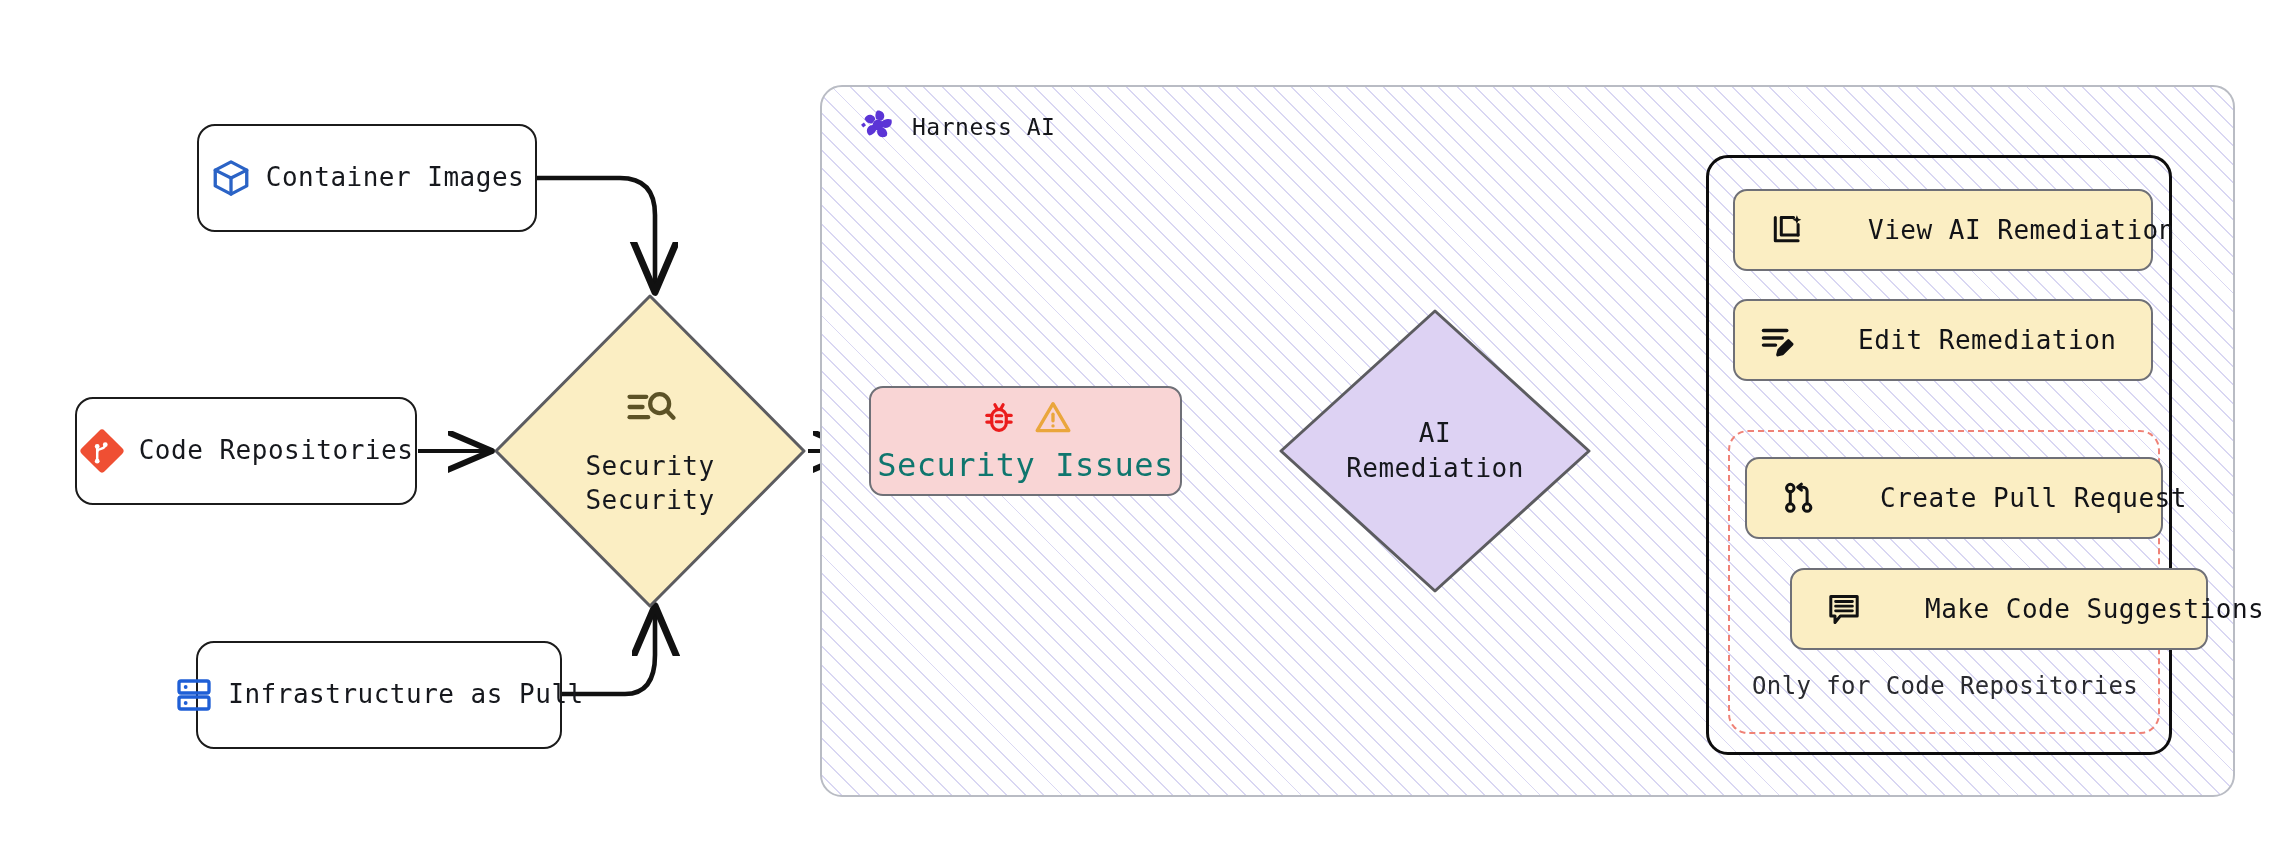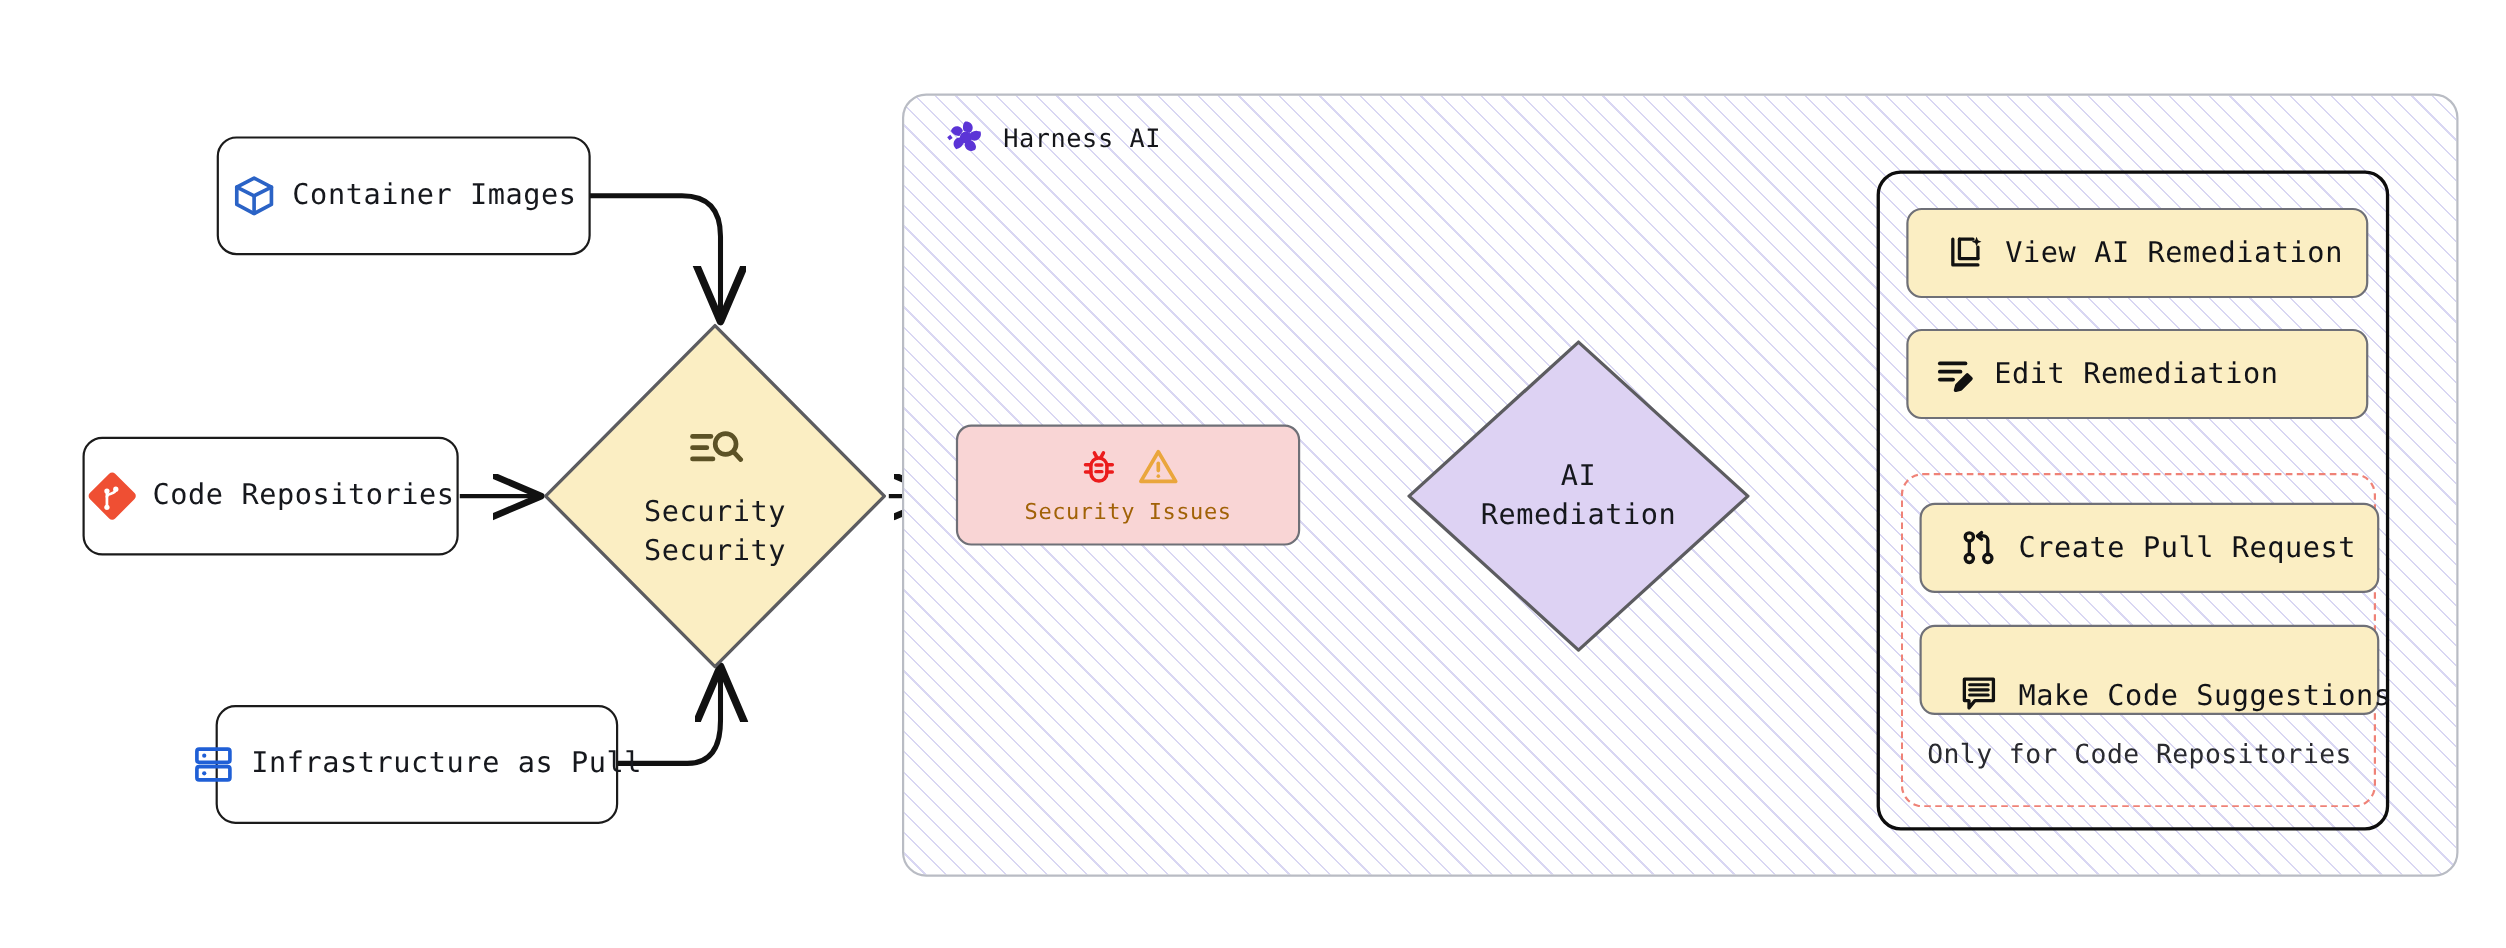--- a/index.html
+++ b/index.html
@@ -46,42 +46,42 @@
   .diamond-wrap .dtxt .dico{margin-bottom:10px;display:block;}
 
   
   #security-issues{
     position:absolute;left:869px;top:386px;width:313px;height:110px;
     box-sizing:border-box;border:2.2px solid #6f7077;border-radius:14px;
     background:#f9d5d5;
     display:flex;flex-direction:column;align-items:center;justify-content:center;
   }
   #security-issues .icons{display:flex;gap:16px;align-items:center;margin-bottom:6px;}
-  #security-issues .lbl{font-size:20px;color:#a16207;letter-spacing:.5px;}
+  #security-issues .lbl{font-size:32px;color:#0f766e;letter-spacing:.5px;}
 
   
   #actions-box{
     position:absolute;left:1706px;top:155px;width:466px;height:600px;
     box-sizing:border-box;border:3.4px solid #0d0d0d;border-radius:22px;
     background:transparent;
   }
   #dashed-box{
     position:absolute;left:1728px;top:430px;width:432px;height:304px;
     box-sizing:border-box;border:2.6px dashed #ef8277;border-radius:20px;
   }
   .action-btn{
     position:absolute;left:1733px;width:420px;height:82px;
     box-sizing:border-box;border:2.2px solid #6f7077;border-radius:14px;
     background:#fbeec3;
     display:flex;align-items:center;justify-content:flex-start;
-    padding-left:34px;font-size:26px;color:#121317;letter-spacing:.5px;white-space:nowrap;
+    padding-left:34px;font-size:26px;color:#121317;letter-spacing:.5px;white-space:nowrap;gap:45px;
   }
   .action-btn .ico{display:inline-flex;align-items:center;margin-right:18px;flex:0 0 auto;}
   #btn-create-pr{left:1745px;width:418px;}
-  #btn-make-sugg{left:1745px;width:418px;align-items:flex-end;}
+  #btn-make-sugg{left:1790px;width:418px;}
   #dashed-note{
     position:absolute;left:1752px;top:672px;font-size:24px;color:#2a2b30;letter-spacing:.4px;
     white-space:nowrap;
   }
 </style>
 </head>
 <body>
 
 <div id="stage">
 

